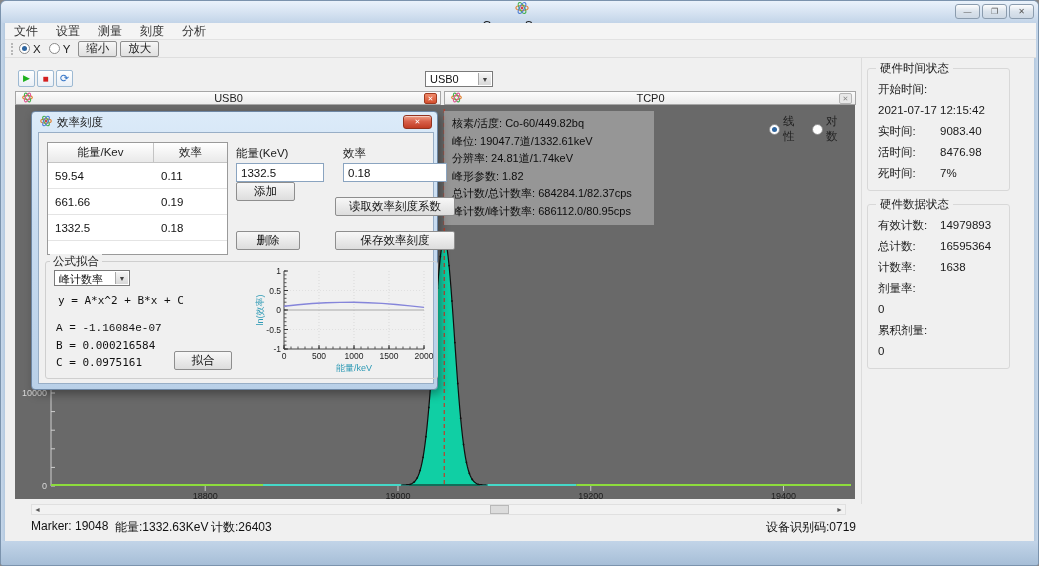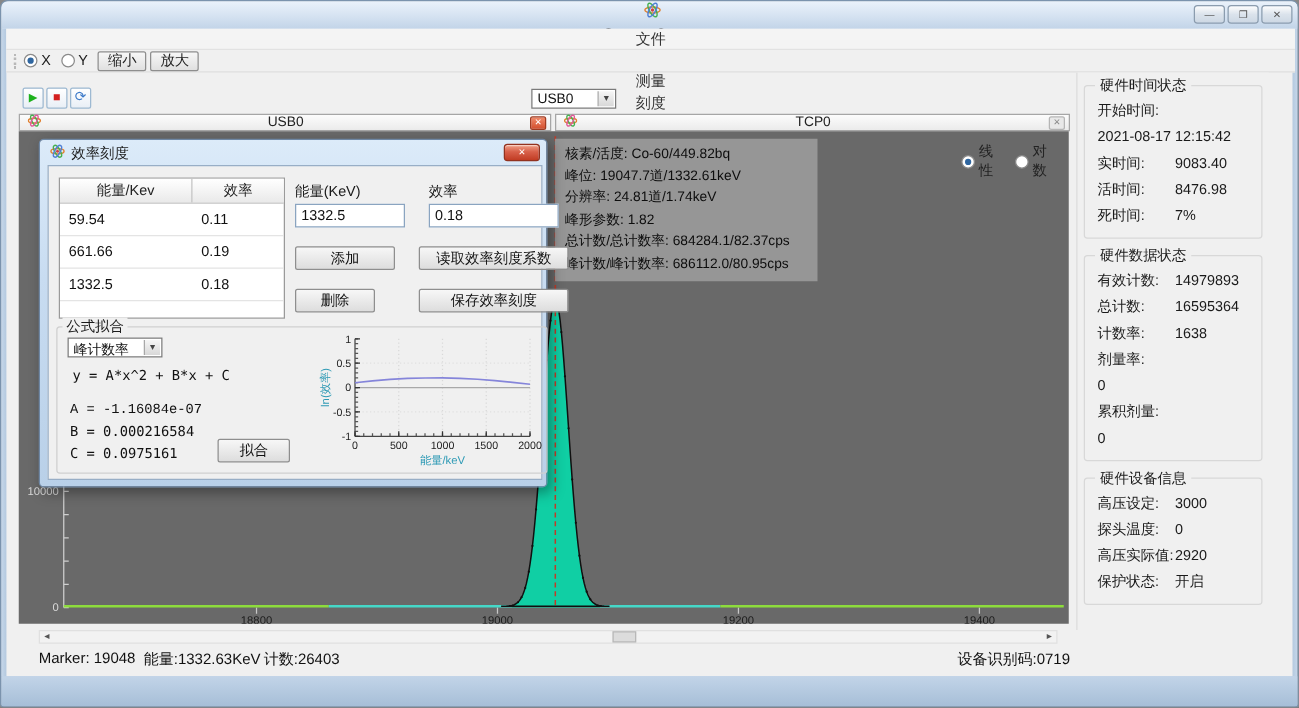--- a/index.html
+++ b/index.html
@@ -19,21 +19,21 @@
   .win-btn{width:25px;height:15px;border:1px solid #8b9cae;border-radius:3px;
     background:linear-gradient(180deg,#fdfdfd,#dbe3ec 50%,#cdd8e4);
     font-size:8px;color:#555;display:flex;align-items:center;justify-content:center;line-height:1;}
   .frame-left{position:absolute;left:0;top:22px;width:4px;height:518px;background:linear-gradient(90deg,#c6d7ea,#b4c9df);}
   .frame-right{position:absolute;right:0;top:22px;width:4px;height:518px;background:linear-gradient(90deg,#b4c9df,#c6d7ea);}
   .frame-bottom{position:absolute;left:0;top:540px;width:1039px;height:26px;
     background:linear-gradient(180deg,#c2d4e8 0%,#b0c6dd 60%,#a4bcd6 100%);border-radius:0 0 3px 3px;}
   .client{position:absolute;left:4px;top:22px;width:1031px;height:518px;background:#f0f0f0;}
   
   .menubar{position:absolute;left:4px;top:22px;width:1031px;height:17px;display:flex;align-items:center;
-    background:#f4f4f4;border-bottom:1px solid #e2e2e2;flex-direction:column;}
+    background:#f4f4f4;border-bottom:1px solid #e2e2e2;}
   .menu-item{padding:0 9px;font-size:12px;color:#333;}
   .toolbar{position:absolute;left:4px;top:39px;width:1031px;height:18px;display:flex;align-items:center;background:#f0f0f0;border-bottom:1px solid #dedede;}
   .grip{width:3px;height:12px;margin:0 5px 0 6px;border-left:2px dotted #b8b8b8;}
   .radio{width:11px;height:11px;border-radius:50%;border:1px solid #8a8a8a;background:#fff;position:relative;flex:none;}
   .radio.checked::after{content:"";position:absolute;left:2px;top:2px;width:5px;height:5px;border-radius:50%;background:#2f66a0;}
   .rlabel{font-size:11.5px;color:#222;margin:0 8px 0 3px;}
   .tb-btn{height:16px;padding:0 7px;margin-right:3px;font-size:11.5px;color:#222;
     border:1px solid #8e8e8e;border-radius:2px;background:linear-gradient(180deg,#f7f7f7,#e0e0e0);display:flex;align-items:center;}
   
   .acq-btn{position:absolute;width:17px;height:17px;border:1px solid #9db9d2;border-radius:2px;
@@ -260,41 +260,34 @@
   <span class="status-item" style="left:30px;">Marker:  19048</span>
   <span class="status-item" style="left:114px;">能量:1332.63KeV</span>
   <span class="status-item" style="left:210px;">计数:26403</span>
   <span class="status-item" style="left:705px;margin-top:44px;">硬件码:0180</span>
   <span class="status-item" style="left:765px;">设备识别码:0719</span>
 
   <div class="sidebar">
       <div class="group">
         <div class="group-title">硬件时间状态</div>
         <div class="g-line">开始时间:</div>
-        <div class="g-line">2021-08-17 12:15:42</div>
+        <div class="g-line">2021-07-17 12:15:42</div>
         <div class="g-line"><span class="g-label">实时间:</span><span>9083.40</span></div>
         <div class="g-line"><span class="g-label">活时间:</span><span>8476.98</span></div>
         <div class="g-line"><span class="g-label">死时间:</span><span>7%</span></div>
       </div>
       <div class="group">
         <div class="group-title">硬件数据状态</div>
         <div class="g-line"><span class="g-label">有效计数:</span><span>14979893</span></div>
         <div class="g-line"><span class="g-label">总计数:</span><span>16595364</span></div>
         <div class="g-line"><span class="g-label">计数率:</span><span>1638</span></div>
         <div class="g-line">剂量率:</div>
         <div class="g-line">0</div>
         <div class="g-line">累积剂量:</div>
         <div class="g-line">0</div>
-      </div>
-      <div class="group">
-        <div class="group-title">硬件设备信息</div>
-        <div class="g-line"><span class="g-label">高压设定:</span><span>3000</span></div>
-        <div class="g-line"><span class="g-label">探头温度:</span><span>0</span></div>
-        <div class="g-line"><span class="g-label">高压实际值:</span><span>2920</span></div>
-        <div class="g-line"><span class="g-label">保护状态:</span><span>开启</span></div>
       </div>
     </div>
 
   <div class="dialog">
     <div class="dialog-titlebar">
       <span>
         <svg width="12" height="12" viewBox="0 0 16 16">
             <g fill="none" stroke-width="1.5">
           <ellipse cx="8" cy="8" rx="7" ry="2.8" stroke="#e08030"></ellipse>
           <ellipse cx="8" cy="8" rx="7" ry="2.8" stroke="#46b050" transform="rotate(60 8 8)"></ellipse>
@@ -326,21 +319,21 @@
               <div class="tcell">0.18</div>
             </div>
           </div>
       </div>
 
       <span class="fld-label" style="left:197px;top:13px;">能量(KeV)</span>
       <span class="fld-label" style="left:304px;top:13px;">效率</span>
       <input class="fld-input" style="left: 197px; top: 30px; width: 88px;" value="1332.5">
       <input class="fld-input" style="left: 304px; top: 30px; width: 104px;" value="0.18">
 
-      <div class="d-btn" style="left:197px;top:64px;width:80px;text-align:center;">添加</div>
+      <div class="d-btn" style="left:197px;top:49px;width:59px;text-align:center;">添加</div>
       <div class="d-btn" style="left:296px;top:64px;width:120px;">读取效率刻度系数</div>
       <div class="d-btn" style="left:197px;top:98px;width:64px;">删除</div>
       <div class="d-btn" style="left:296px;top:98px;width:120px;">保存效率刻度</div>
 
       <div class="fit-group">
         <span class="fit-title">公式拟合</span>
         <div class="combo" style="left:8px;top:8px;width:76px;">
           <span>峰计数率</span>
           <span class="arrow">▼</span>
         </div>

